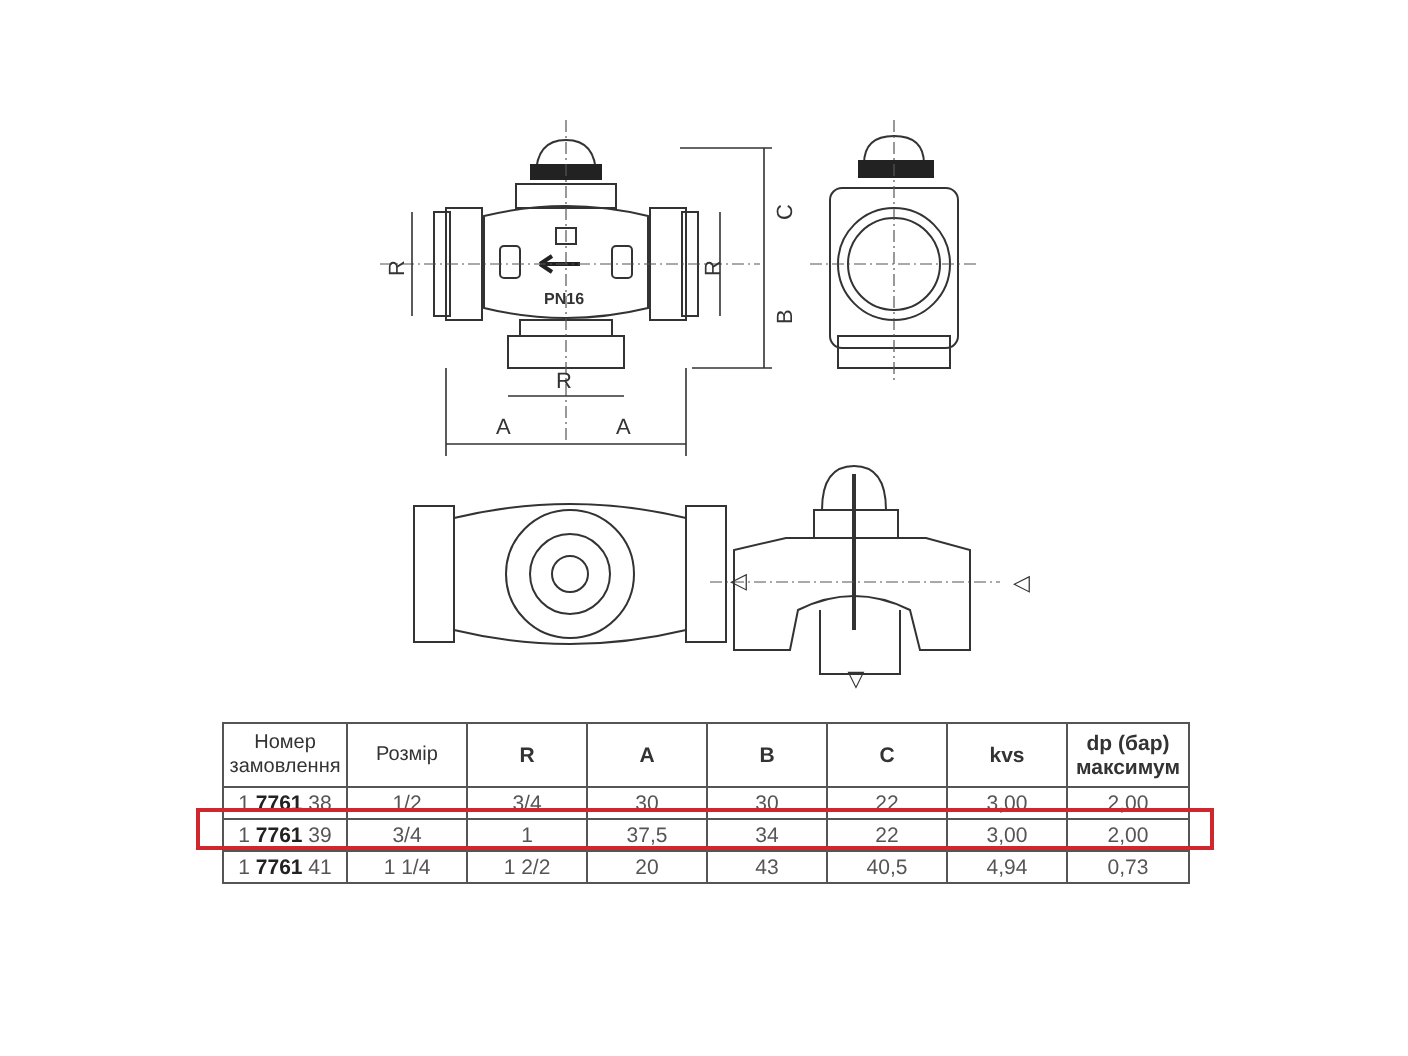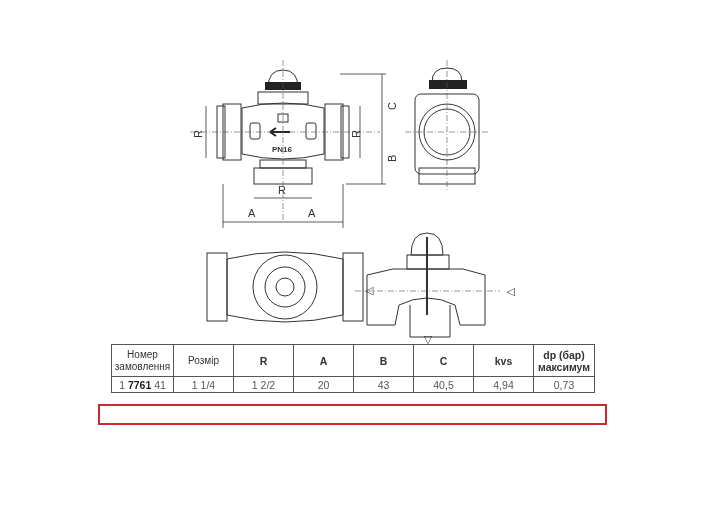--- a/index.html
+++ b/index.html
@@ -2,21 +2,21 @@
 <html><head>
 <meta charset="utf-8">
 <style>
   html,body{margin:0;padding:0;background:#fff;}
   body{width:704px;height:528px;position:relative;overflow:hidden;font-family:"Liberation Sans",sans-serif;color:#444;}
   svg{position:absolute;}
   .draw{stroke:#333;fill:none;stroke-width:1;}
   .dim{stroke:#333;fill:none;stroke-width:0.8;}
   .center{stroke:#555;stroke-width:0.6;stroke-dasharray:6 2 1 2;fill:none;}
   .lbl{font-family:"Liberation Sans",sans-serif;font-size:11px;fill:#333;}
-  table{position:absolute;left:111px;top:344px;border-collapse:collapse;font-size:10.5px;}
+  table{position:absolute;left:111px;top:361px;border-collapse:collapse;font-size:10.5px;}
   td,th{border:1px solid #555;text-align:center;padding:0;height:15px;font-weight:normal;color:#555;}
   th{height:31px;font-weight:bold;color:#333;font-size:10.5px;line-height:12px;}
   th.hn{font-weight:normal;font-size:10px;}
   td.ord b{color:#222;}
   .hl{position:absolute;left:98px;top:404px;width:509px;height:21px;border:2.5px solid #d0262e;box-sizing:border-box;}
 </style>
 </head>
 <body>
 
 <svg style="left:190px;top:60px;" width="215" height="170" viewBox="0 0 215 170">
@@ -112,20 +112,40 @@
     <th class="hn"><span>Номер</span><br><span>замовлення</span></th>
     <th class="hn">Розмір</th>
     <th>R</th>
     <th>A</th>
     <th>B</th>
     <th>C</th>
     <th>kvs</th>
     <th><span>dp (бар)</span><br><span style="font-weight:bold">максимум</span></th>
   </tr>
   <tr>
+    <td class="ord"><span>1</span> <b>7761</b> <span>38</span></td>
+    <td>1/2</td>
+    <td>3/4</td>
+    <td>30</td>
+    <td>30</td>
+    <td>22</td>
+    <td>3,00</td>
+    <td>2,00</td>
+  </tr>
+  <tr>
+    <td class="ord"><span>1</span> <b>7761</b> <span>39</span></td>
+    <td>3/4</td>
+    <td>1</td>
+    <td>37,5</td>
+    <td>34</td>
+    <td>22</td>
+    <td>3,00</td>
+    <td>2,00</td>
+  </tr>
+  <tr>
     <td class="ord"><span>1</span> <b>7761</b> <span>41</span></td>
     <td>1 1/4</td>
     <td>1 2/2</td>
     <td>20</td>
     <td>43</td>
     <td>40,5</td>
     <td>4,94</td>
     <td>0,73</td>
   </tr>
 </tbody>

